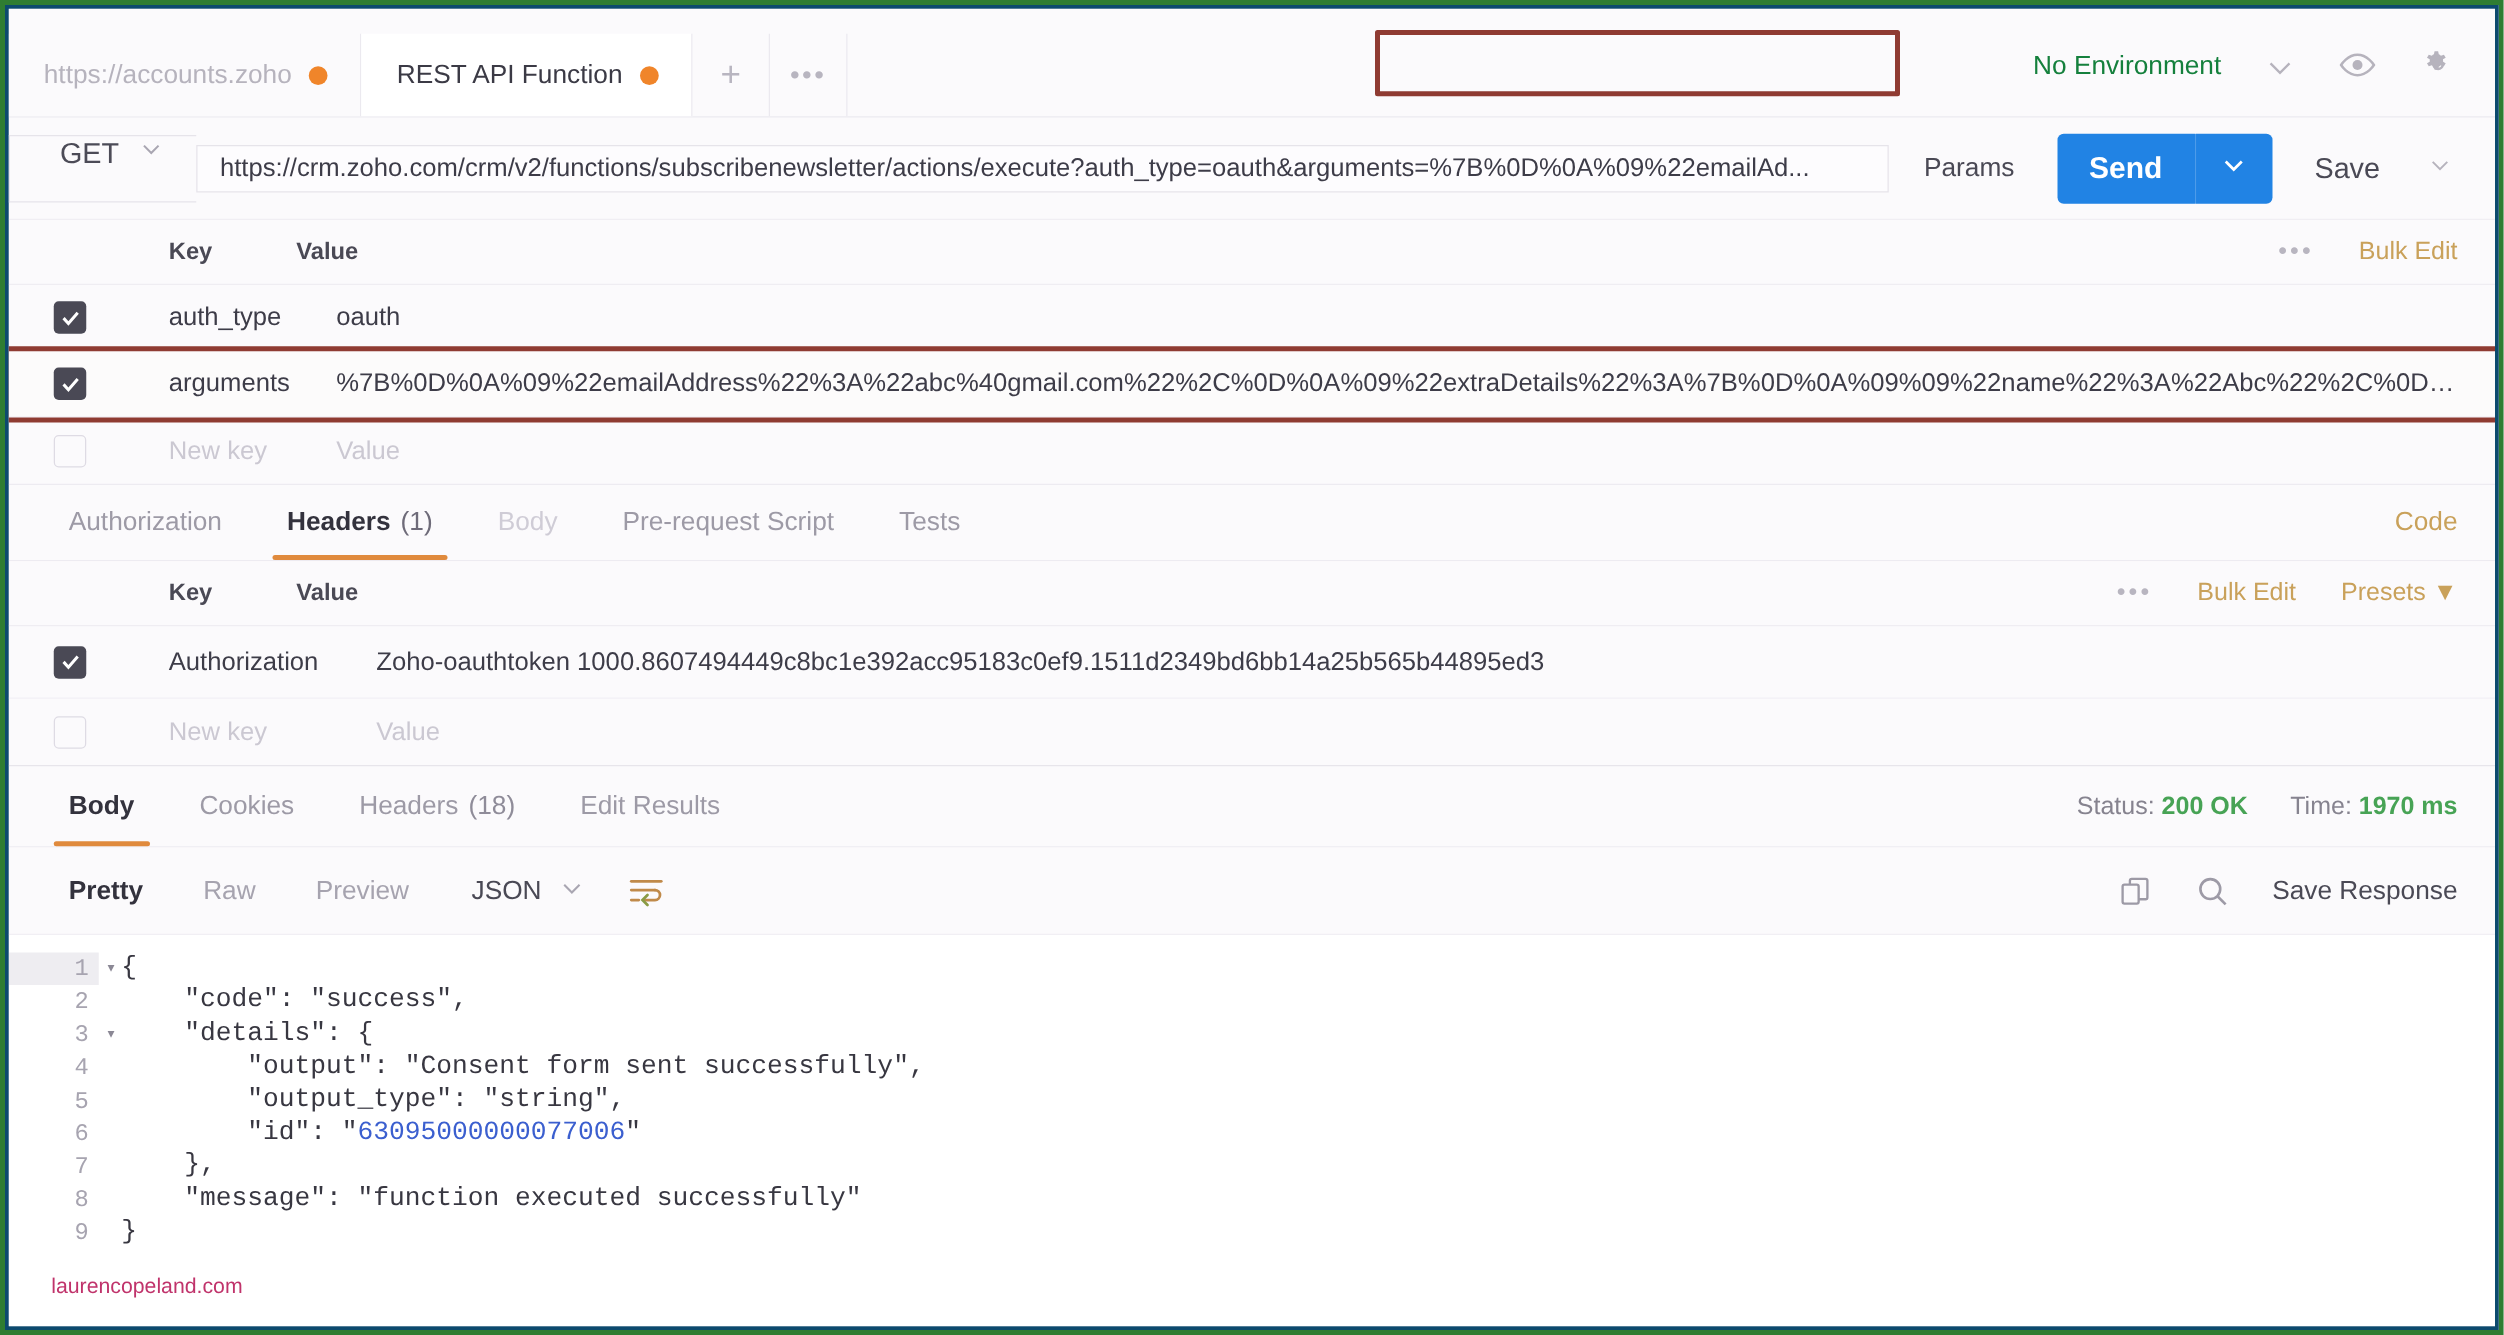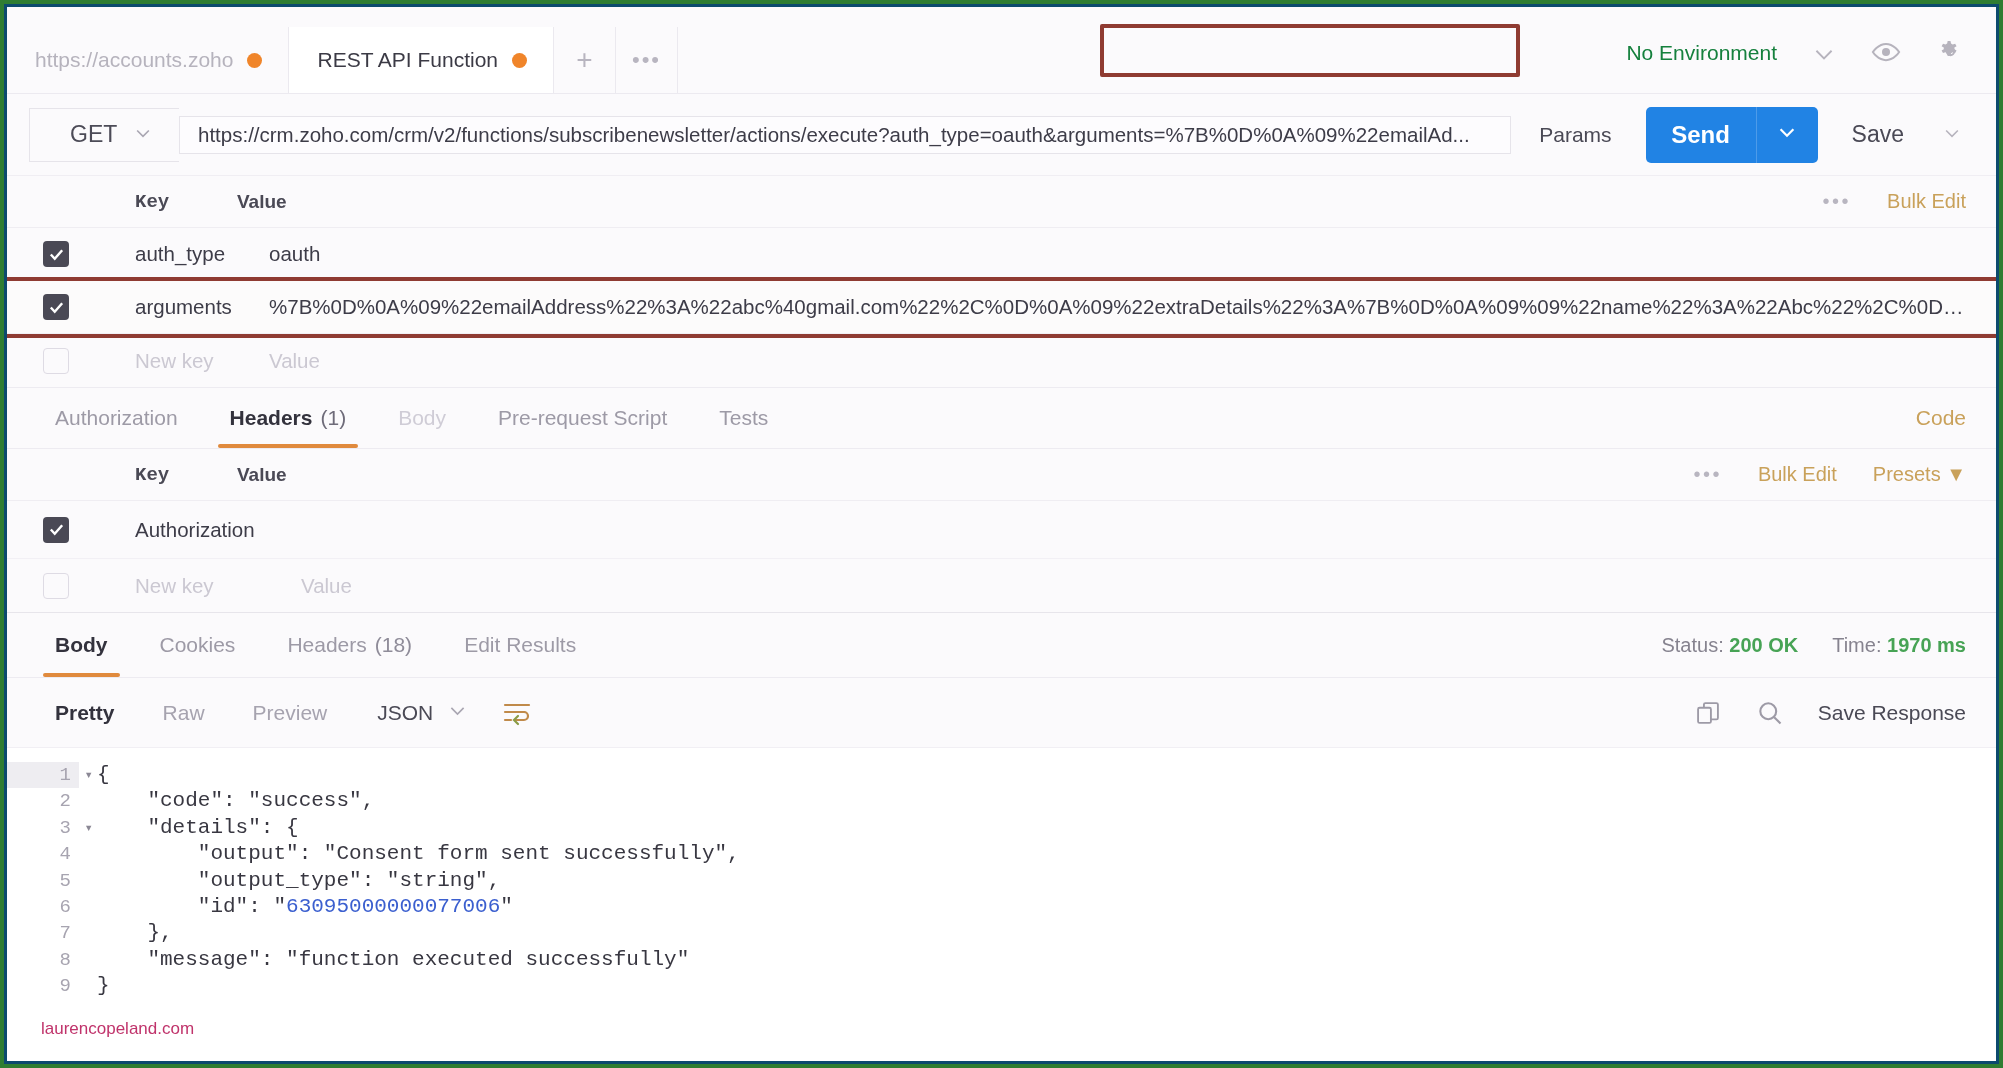--- a/index.html
+++ b/index.html
@@ -89,22 +89,21 @@
     display: flex;
     align-items: center;
     padding: 0 22px 0 0;
     background: #fbfafc;
     border-bottom: 1px solid #f0eef3;
     flex: none;
   }
   .method-box {
     width: 150px;
     height: 54px;
-    margin-left: 22px;
-    display: flex; align-items: center; gap: 16px;
+    display: flex; align-items: flex-start; gap: 16px;
     padding-left: 40px;
     background: #fbfafc;
     border: 1px solid #e6e4ea;
     border-right: none;
     font-size: 23px; color: #4c4b57; font-weight: 500;
     cursor: pointer;
   }
   .chev { color: #a9a6b2; font-size: 16px; }
   .url-wrap {
     flex: 1;
@@ -155,21 +154,21 @@
   .kv-head {
     display: flex; align-items: center;
     height: 52px;
     border-bottom: 1px solid #efedf2;
     padding-left: 36px;
     font-size: 19px; color: #4a4955; font-weight: bold;
   }
   .col-check { width: 52px; flex: none; }
   .col-key   { width: 138px; flex: none; }
   .col-val   { flex: 1; min-width: 0; }
-  .kv-head .col-key { padding-left: 40px; font-family: Liberation Mono, monospace; }
+  .kv-head .col-key { padding-left: 40px; }
   .kv-head .col-val { padding-left: 4px; }
   .kv-actions {
     margin-left: auto; display: flex; align-items: center; gap: 36px;
     padding-right: 30px; font-weight: normal;
   }
   .dots-btn { color: #b8b5c0; font-size: 20px; letter-spacing: 2.5px; cursor: pointer; }
   .bulk-edit { color: #c9a15a; font-size: 20px; cursor: pointer; white-space: nowrap; }
   .presets { color: #c9a15a; font-size: 20px; cursor: pointer; white-space: nowrap; }
 
   .kv-row {
@@ -471,20 +470,21 @@
 
     <div class="kv-row" style="height:58px;">
       <span class="col-check">
         <span class="cbox">
           <svg viewBox="0 0 24 24" fill="none" stroke="#ffffff" stroke-width="3.4">
             <polyline points="4,12 9.5,18 20,6"></polyline>
               </svg>
         </span>
       </span>
       <span class="col-key" style="width:170px;">Authorization</span>
+      <span class="col-val">Zoho-oauthtoken 1000.8607494449c8bc1e392acc95183c0ef9.1511d2349bd6bb14a25b565b44895ed3</span>
     </div>
 
     <div class="kv-row ghost">
       <span class="col-check">
         <span class="cbox empty"></span>
       </span>
       <span class="col-key" style="width:170px;">New key</span>
       <span class="col-val">Value</span>
     </div>
   </div>

